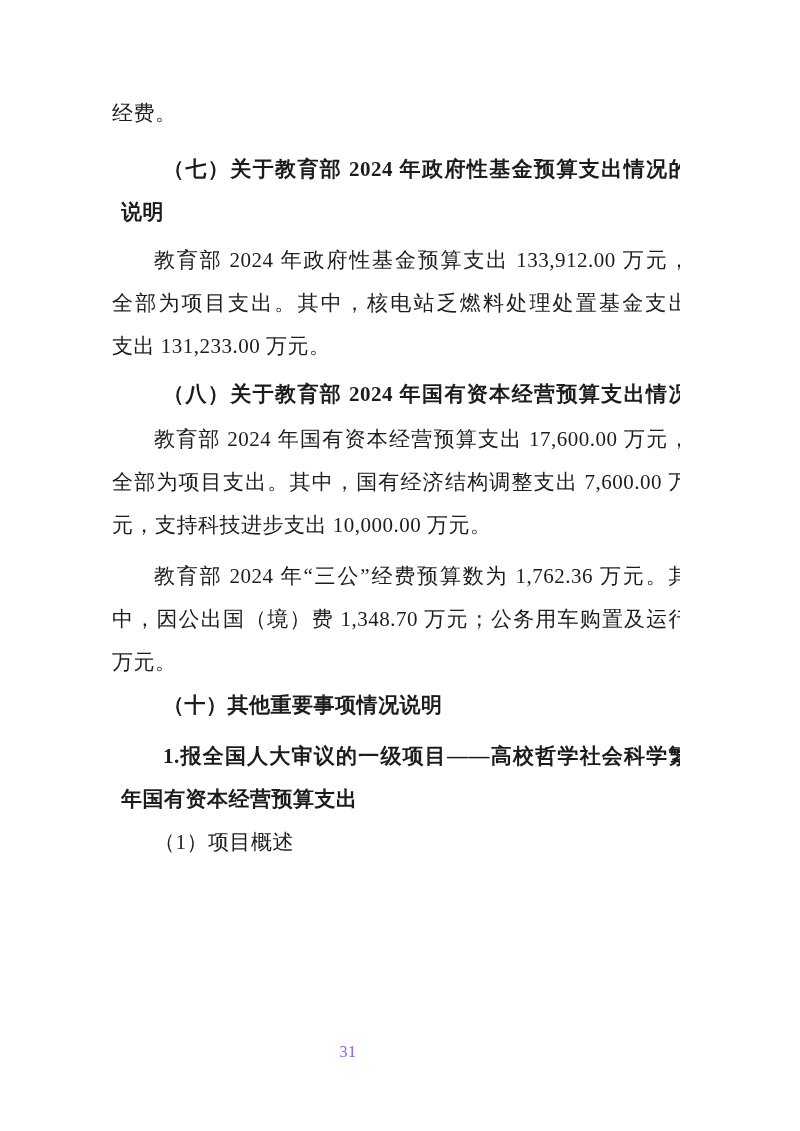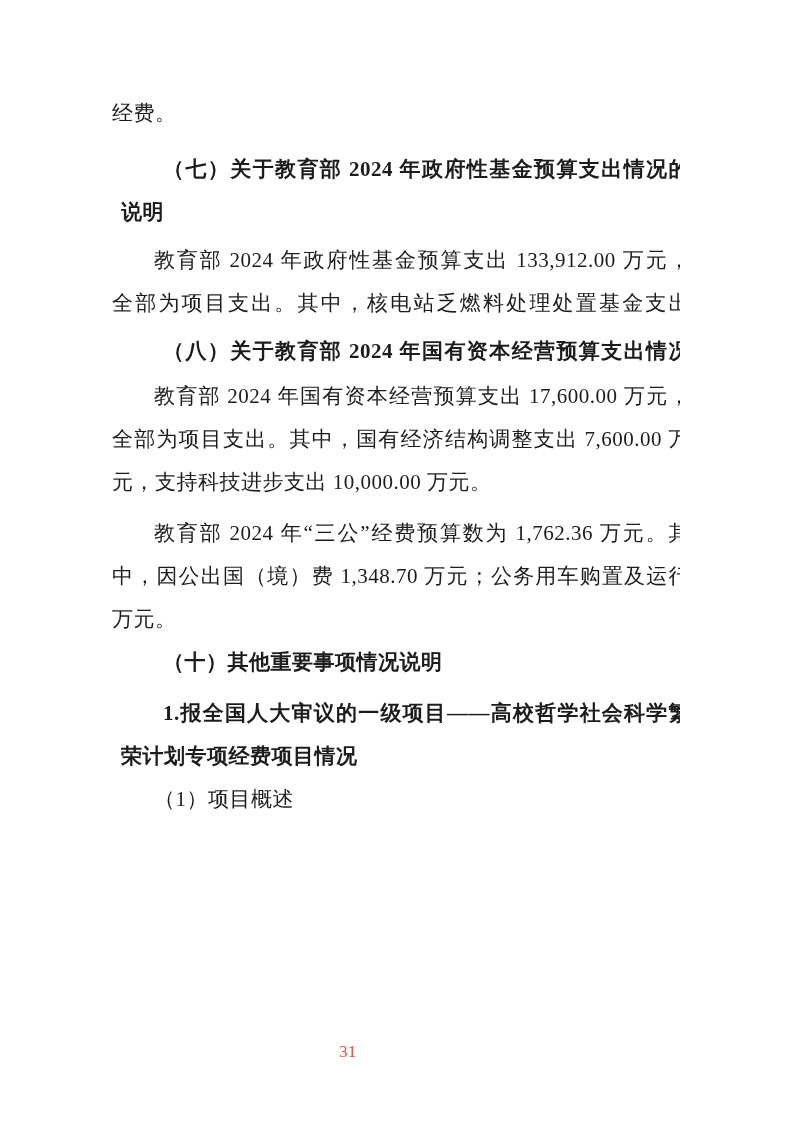--- a/index.html
+++ b/index.html
@@ -49,40 +49,41 @@
   .mt-md { margin-top: 8px; }
   .mt-sm { margin-top: 5px; }
   .mt-xs { margin-top: 2px; }
   .pageno {
     position: absolute;
     left: 16px;
     right: 0;
     bottom: 70px;
     text-align: center;
     font-size: 16px;
-    color: #ef4444;
+    color: #8b5cf6;
     letter-spacing: 0.5px;
   }
 </style>
 </head>
 <body>
 
 <div class="page">
   <div class="body">
 
     <div class="ln">经费。</div>
 
     <div>
       <div class="ln hd ind just mt-lg">（七）关于教育部 2024 年政府性基金预算支出情况的</div>
       <div class="ln hd">说明</div>
     </div>
 
     <div>
       <div class="ln ind just mt-sm">教育部 2024 年政府性基金预算支出 133,912.00 万元，</div>
       <div class="ln just">全部为项目支出。其中，核电站乏燃料处理处置基金支出</div>
+      <div class="ln">支出 131,233.00 万元。</div>
     </div>
 
     <div>
       <div class="ln hd ind just mt-sm">（八）关于教育部 2024 年国有资本经营预算支出情况</div>
     </div>
 
     <div>
       <div class="ln ind just mt-xs">教育部 2024 年国有资本经营预算支出 17,600.00 万元，</div>
       <div class="ln just">全部为项目支出。其中，国有经济结构调整支出 7,600.00 万</div>
       <div class="ln">元，支持科技进步支出 10,000.00 万元。</div>
@@ -94,21 +95,21 @@
       <div class="ln just">中，因公出国（境）费 1,348.70 万元；公务用车购置及运行</div>
       <div class="ln">万元。</div>
     </div>
 
     <div>
       <div class="ln hd ind">（十）其他重要事项情况说明</div>
     </div>
 
     <div>
       <div class="ln hd ind just mt-md">1.报全国人大审议的一级项目——高校哲学社会科学繁</div>
-      <div class="ln hd">荣计划专项经费项目情况</div>
+      <div class="ln hd">年国有资本经营预算支出</div>
     </div>
 
     <div>
       <div class="ln ind">（1）项目概述</div>
     </div>
 
   </div>
 
   <div class="pageno">31</div>
 </div>

